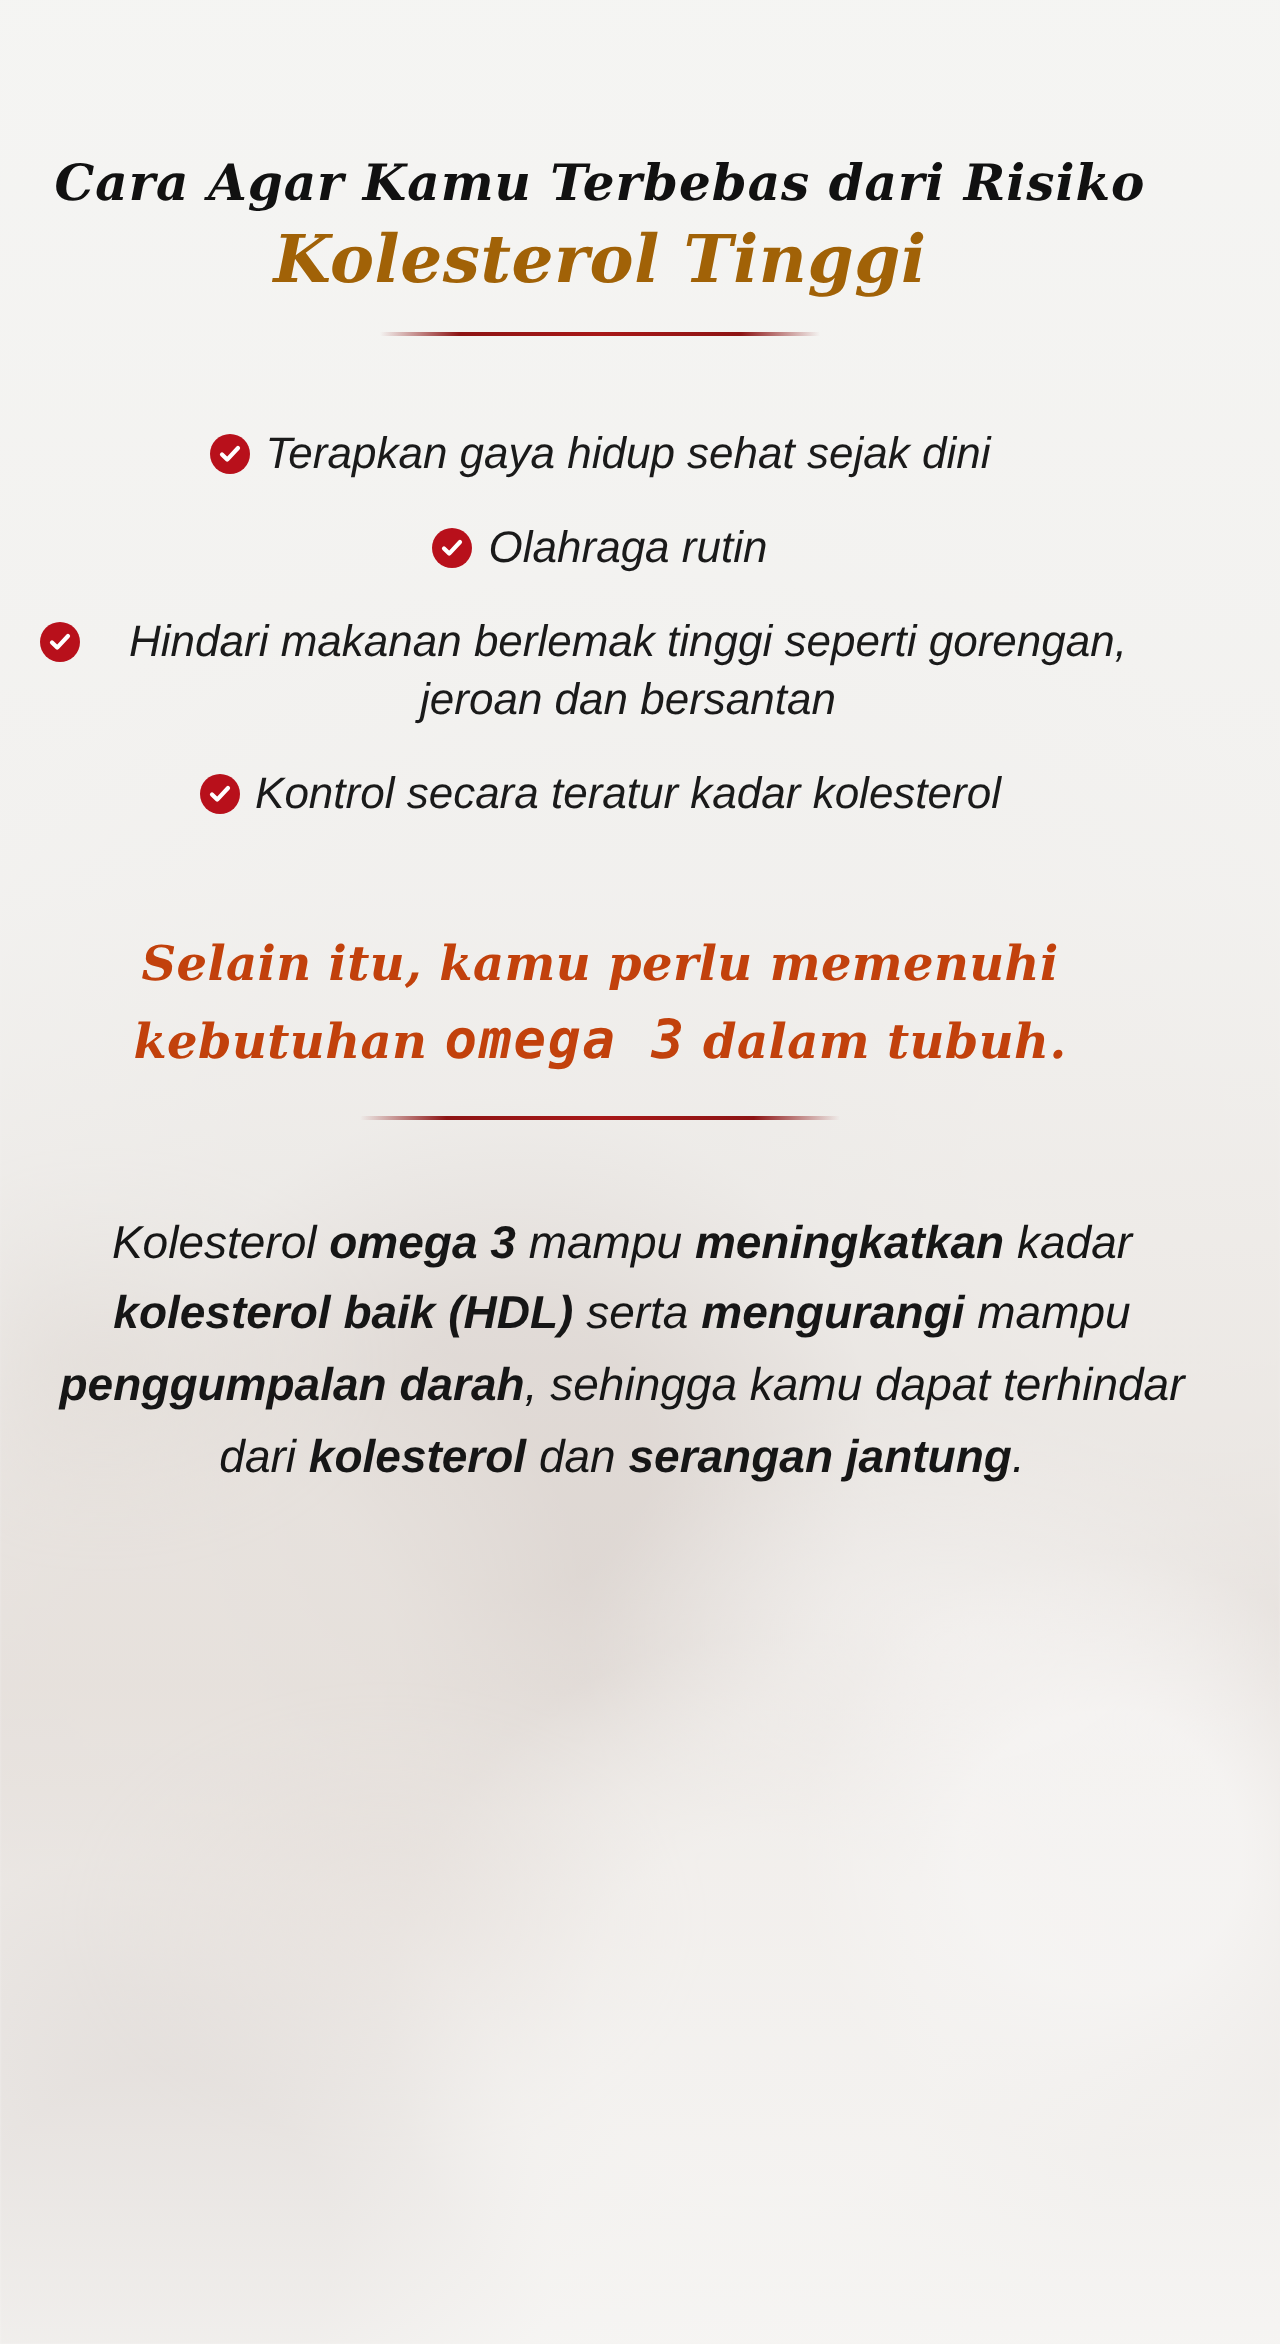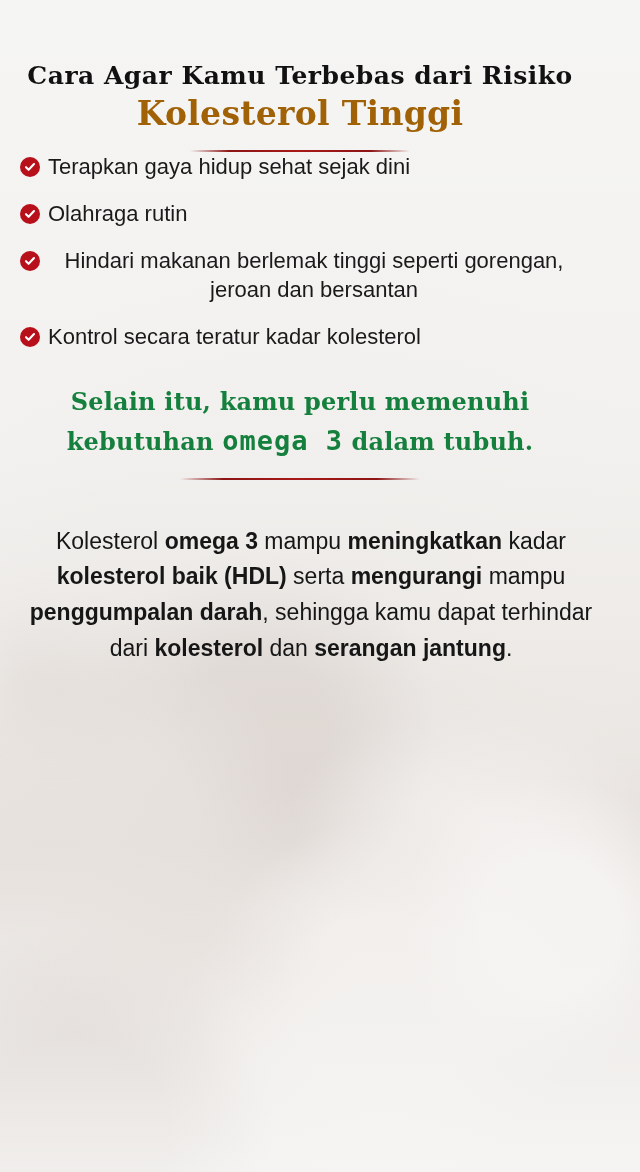--- a/index.html
+++ b/index.html
@@ -44,21 +44,22 @@
     inset: 0;
     background: linear-gradient(180deg, rgba(245,245,243,0.92) 0%, rgba(243,242,240,0.86) 38%, rgba(238,235,232,0.55) 58%, rgba(236,232,229,0.5) 72%, rgba(242,240,238,0.72) 88%, rgba(246,245,243,0.88) 100%);
   }
 
   .content {
     position: relative;
     z-index: 2;
     width: 600px;
     height: 1172px;
     box-sizing: border-box;
-    padding: 0 20px;
+    padding: 16px 20px;
+    font-style: italic;
   }
 
   
   .title-block {
     text-align: center;
     padding-top: 62px;
   }
   .title-line1 {
     font-family: "DejaVu Serif", serif;
     font-weight: bold;
@@ -78,23 +79,24 @@
   }
   .rule {
     width: 220px;
     height: 2px;
     margin: 14px auto 0 auto;
     background: linear-gradient(90deg, rgba(150,20,20,0) 0%, #8d1414 18%, #a81818 50%, #8d1414 82%, rgba(150,20,20,0) 100%);
   }
 
   
   .list {
+    margin-top: 44px;
     display: flex;
     flex-direction: column;
-    align-items: flex-start;
+    align-items: center;
     gap: 18px;
   }
   .list-item {
     display: flex;
     align-items: flex-start;
     justify-content: center;
     gap: 8px;
     max-width: 580px;
   }
   .check {
@@ -112,25 +114,25 @@
   .item-text {
     font-family: "Liberation Sans", sans-serif;
     font-size: 22px;
     line-height: 1.32;
     color: #1a1a1a;
     text-align: center;
   }
 
   
   .statement {
-    margin-top: 32px;
+    margin-top: 52px;
     text-align: center;
     font-family: "DejaVu Serif", serif;
     font-weight: bold;
-    color: #15803d;
+    color: #c2410c;
     font-size: 24px;
     line-height: 1.55;
     letter-spacing: 0.2px;
   }
   .statement .omega {
     font-family: "DejaVu Sans Mono", monospace;
     font-weight: bold;
     font-size: 27px;
     letter-spacing: 1px;
   }

